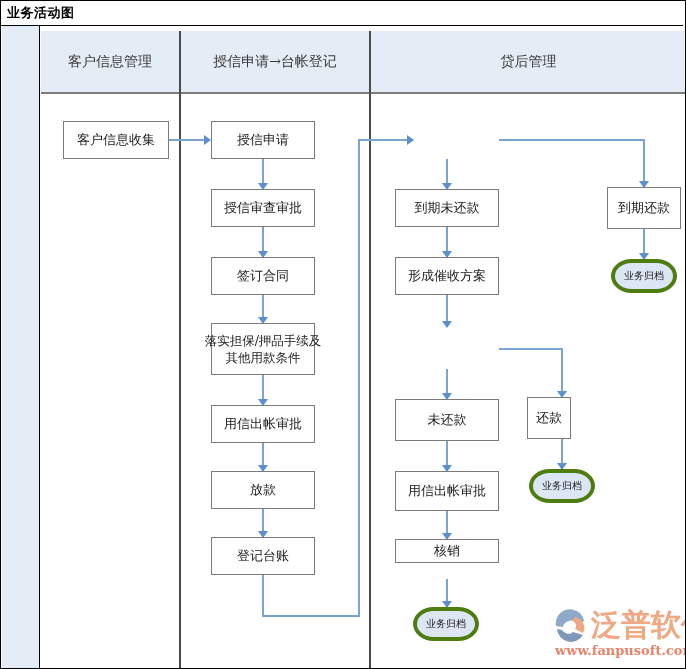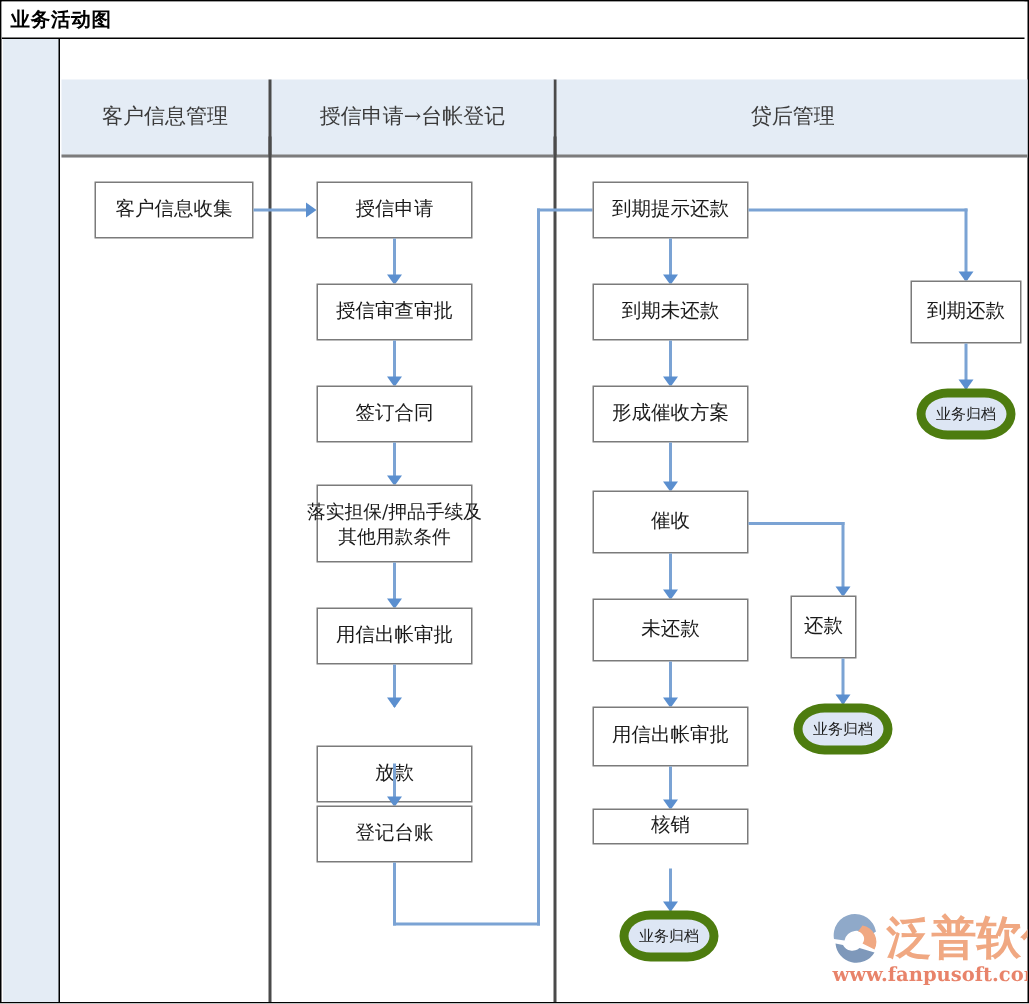--- a/index.html
+++ b/index.html
@@ -33,21 +33,21 @@
   
   #left-band{
     position:absolute;left:1px;top:25px;width:38px;height:643px;
     background:#e4ecf5;
     border-right:1px solid #000;
     box-sizing:border-box;
   }
 
   
   .lane-head{
-    position:absolute;top:52px;height:52px;
+    position:absolute;top:30px;height:63px;
     background:#e4ecf5;
     box-sizing:border-box;
     border-bottom:2px solid #7c7c7c;
     display:flex;align-items:center;justify-content:center;
   }
   .lane-head span{
     font-size:14px;color:#3a3a3a;
     font-family:"DejaVu Serif","Liberation Serif",serif;
     white-space:nowrap;
   }
@@ -80,21 +80,21 @@
   .node.overflow .lbl{
     position:absolute;left:-8px;right:-8px;
     text-align:center;
     font-size:12.5px;line-height:17px;
   }
 
   
   .term{
     position:absolute;box-sizing:border-box;
     background:#dde6f4;
-    border:6px solid #4d7c0f;
+    border:4px solid #4d7c0f;
     border-radius:22px/18px;
     display:flex;align-items:center;justify-content:center;
     font-family:"DejaVu Serif","Liberation Serif",serif;
     font-size:10px;color:#1a1a1a;
     white-space:nowrap;
   }
 
   
   .conn{position:absolute;background:#7ba3d4;}
   .conn.v{width:2px;}
@@ -189,40 +189,37 @@
   <div class="conn v" style="left:261px;top:374px;height:30px;"></div>
   <div class="arrow-d" style="left:257px;top:398px;"></div>
 
   <div class="node" style="left:210px;top:404px;width:104px;height:38px;">
     <span class="lbl">用信出帐审批</span>
   </div>
 
   <div class="conn v" style="left:261px;top:442px;height:28px;"></div>
   <div class="arrow-d" style="left:257px;top:464px;"></div>
 
-  <div class="node" style="left:210px;top:470px;width:104px;height:38px;margin-top:26px;">
+  <div class="node" style="left:210px;top:470px;width:104px;height:38px;">
     <span class="lbl">放款</span>
   </div>
 
   <div class="conn v" style="left:261px;top:508px;height:28px;"></div>
   <div class="arrow-d" style="left:257px;top:530px;"></div>
 
   <div class="node" style="left:210px;top:536px;width:104px;height:38px;">
     <span class="lbl">登记台账</span>
   </div>
 
   <div class="conn v" style="left:261px;top:574px;height:42px;"></div>
   <div class="conn h" style="left:261px;top:614px;width:98px;"></div>
   <div class="conn v" style="left:357px;top:138px;height:478px;"></div>
   <div class="conn h" style="left:357px;top:138px;width:52px;"></div>
   <div class="arrow-r" style="left:406px;top:134px;"></div>
 
-  <div class="node" style="left:394px;top:120px;width:104px;height:38px;">
-    <span class="lbl">到期提示还款</span>
-  </div>
 
   <div class="conn h" style="left:498px;top:138px;width:146px;"></div>
   <div class="conn v" style="left:642px;top:138px;height:48px;"></div>
   <div class="arrow-d" style="left:638px;top:180px;"></div>
 
   <div class="node" style="left:606px;top:186px;width:74px;height:42px;">
     <span class="lbl">到期还款</span>
   </div>
 
   <div class="conn v" style="left:642px;top:228px;height:30px;"></div>
@@ -242,23 +239,20 @@
   <div class="conn v" style="left:445px;top:226px;height:30px;"></div>
   <div class="arrow-d" style="left:441px;top:250px;"></div>
 
   <div class="node" style="left:394px;top:256px;width:104px;height:38px;">
     <span class="lbl">形成催收方案</span>
   </div>
 
   <div class="conn v" style="left:445px;top:294px;height:32px;"></div>
   <div class="arrow-d" style="left:441px;top:320px;"></div>
 
-  <div class="node" style="left:394px;top:326px;width:104px;height:42px;">
-    <span class="lbl">催收</span>
-  </div>
 
   <div class="conn h" style="left:498px;top:347px;width:64px;"></div>
   <div class="conn v" style="left:560px;top:347px;height:48px;"></div>
   <div class="arrow-d" style="left:556px;top:390px;"></div>
 
   <div class="node" style="left:526px;top:396px;width:44px;height:42px;">
     <span class="lbl">还款</span>
   </div>
 
   <div class="conn v" style="left:560px;top:438px;height:30px;"></div>

